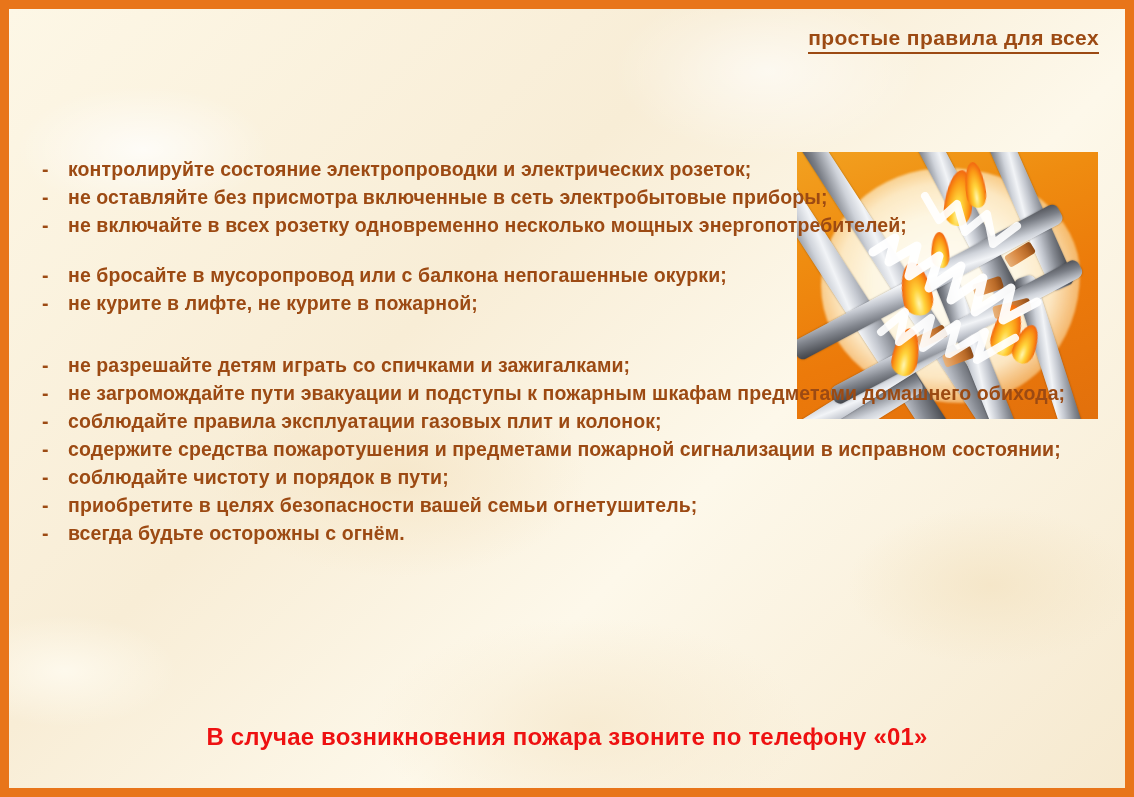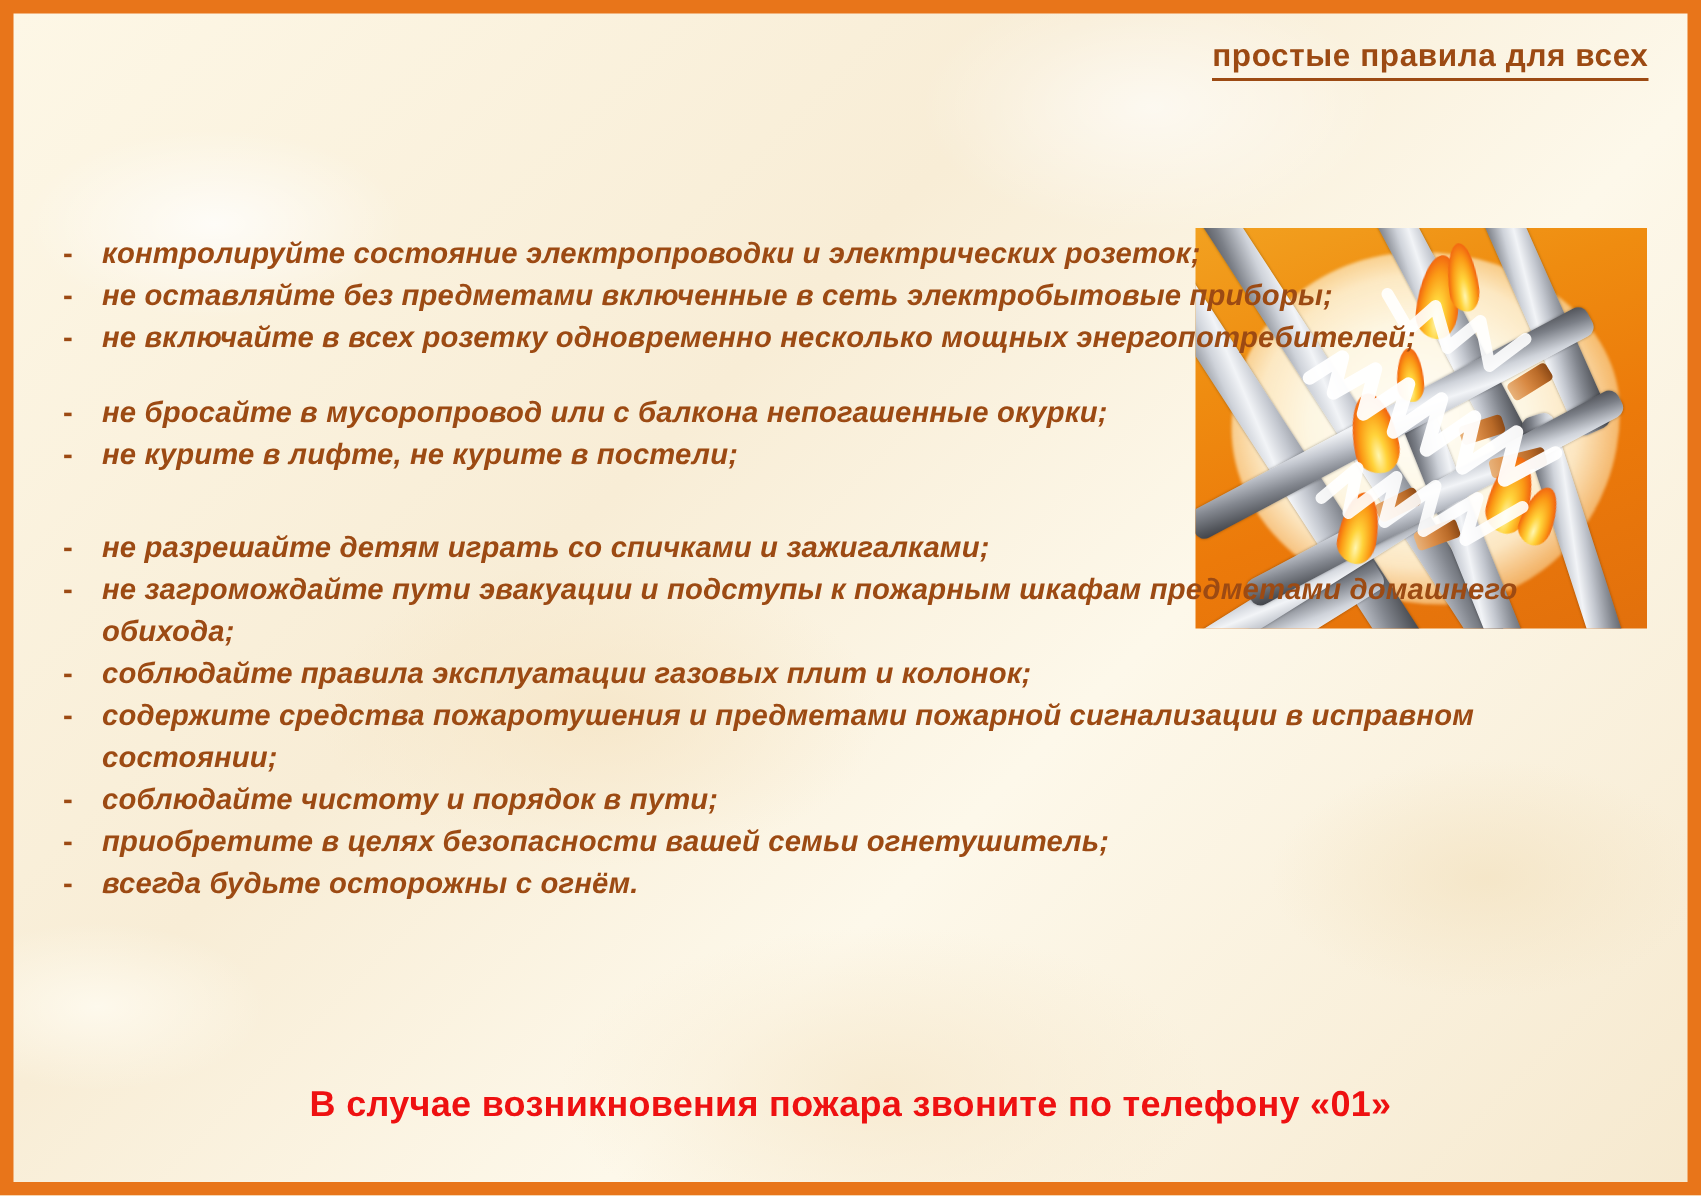--- a/index.html
+++ b/index.html
@@ -156,21 +156,21 @@
     font-size: 19.5px;
     font-weight: bold;
     line-height: 28px;
     letter-spacing: 0.1px;
   }
   .dash {
     flex: 0 0 auto;
     width: 26px;
     color: #9c4a13;
   }
-  .btext { flex: 1 1 auto; font-style: italic; }
+  .btext { flex: 1 1 auto; }
 
   
   .footer {
     position: absolute;
     left: 0;
     top: 714px;
     width: 1116px;
     text-align: center;
     font-size: 24px;
     font-weight: bold;
@@ -224,36 +224,36 @@
 
   <div class="list">
 
     <div class="group g1">
       <div class="bullet">
         <span class="dash">-</span>
         <span class="btext">контролируйте состояние электропроводки и электрических розеток;</span>
       </div>
       <div class="bullet">
         <span class="dash">-</span>
-        <span class="btext">не оставляйте без предметами включенные в сеть электробытовые приборы;</span>
+        <span class="btext">не оставляйте без присмотра включенные в сеть электробытовые приборы;</span>
       </div>
       <div class="bullet">
         <span class="dash">-</span>
         <span class="btext">не включайте в всех розетку одновременно несколько мощных энергопотребителей;</span>
       </div>
     </div>
 
     <div class="group g2">
       <div class="bullet">
         <span class="dash">-</span>
         <span class="btext">не бросайте в мусоропровод или с балкона непогашенные окурки;</span>
       </div>
       <div class="bullet">
         <span class="dash">-</span>
-        <span class="btext">не курите в лифте, не курите в постели;</span>
+        <span class="btext">не курите в лифте, не курите в пожарной;</span>
       </div>
     </div>
 
     <div class="group g3">
       <div class="bullet">
         <span class="dash">-</span>
         <span class="btext">не разрешайте детям играть со спичками и зажигалками;</span>
       </div>
       <div class="bullet">
         <span class="dash">-</span>

